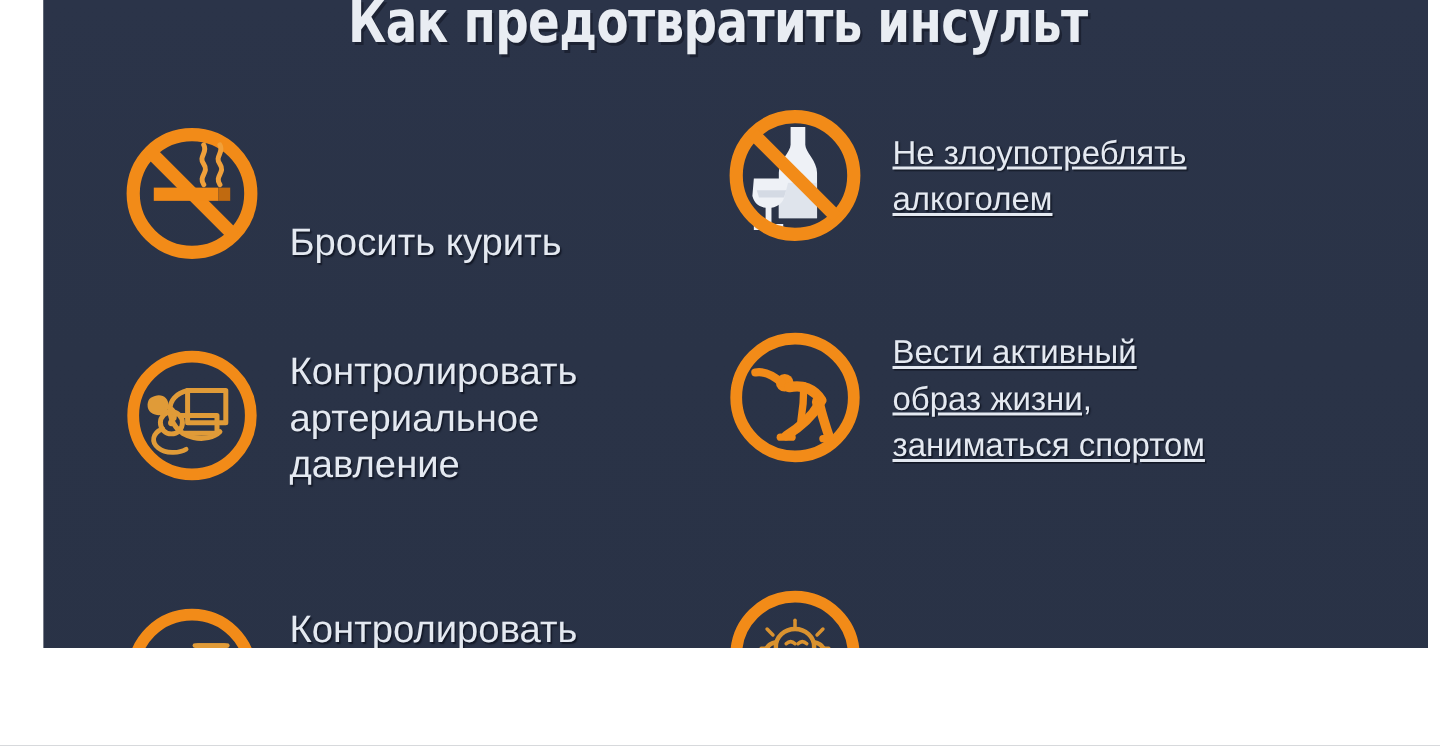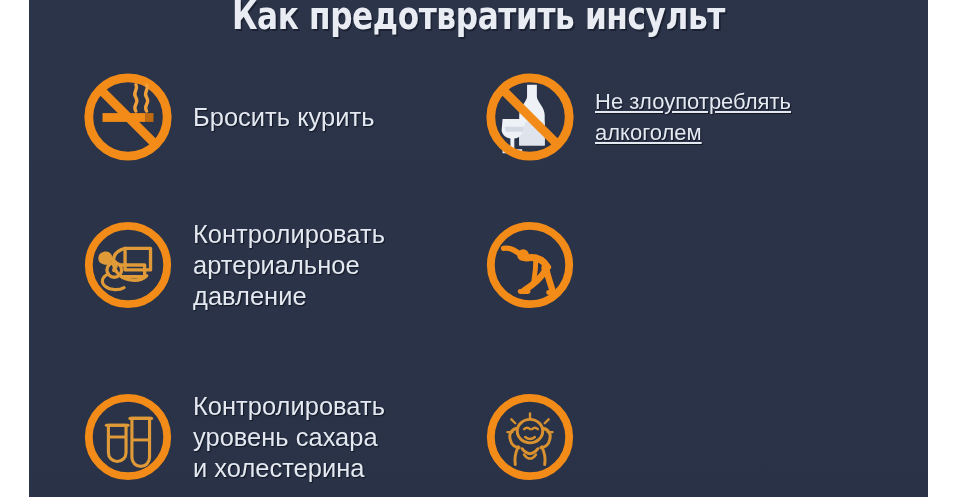--- a/index.html
+++ b/index.html
@@ -14,24 +14,25 @@
     background: #ffffff;
     overflow: hidden;
     font-family: "Liberation Sans", "DejaVu Sans", sans-serif;
   }
   
   #panel {
     position: absolute;
     left: 29px;
     top: 0;
     width: 899px;
-    height: 497px;
+    height: 432px;
     background: #2a3348;
     background: linear-gradient(180deg, #2b3449 0%, #2a3347 55%, #29324680 100%), #2a3347;
     overflow: hidden;
+    padding-left: 24px;
   }
 
   
   #title {
     position: absolute;
     left: 0;
     top: -6px;
     width: 899px;
     text-align: center;
     font-family: "DejaVu Sans", sans-serif;
@@ -53,21 +54,21 @@
     top: 46px;
     width: 899px;
     height: 451px;
   }
   .tip {
     position: absolute;
     display: flex;
     align-items: center;
     gap: 16px;
   }
-  .tip.col-left  { left: 50px;  width: 400px; }
+  .tip.col-left  { left: 50px;  width: 400px; align-items: flex-end; }
   .tip.col-right { left: 452px; width: 430px; }
   .tip.row-1 { top: 10px;  height: 122px; }
   .tip.row-2 { top: 158px; height: 122px; }
   .tip.row-3 { top: 330px; height: 122px; }
 
   .icon-wrap {
     flex: 0 0 auto;
     width: 98px;
     height: 98px;
     position: relative;
@@ -168,20 +169,23 @@
 
             <circle cx="66" cy="53" r="4.5" fill="#f28b18"></circle>
 
             <path d="M66 55 C61 64, 52 71, 44 76" fill="none" stroke="#f28b18" stroke-width="6.5" stroke-linecap="round"></path>
             <path d="M67 56 C69 64, 71 70, 73 76" fill="none" stroke="#f28b18" stroke-width="6.5" stroke-linecap="round"></path>
 
             <path d="M40 77 h8" stroke="#f28b18" stroke-width="5" stroke-linecap="round"></path>
             <path d="M69 78 h8" stroke="#f28b18" stroke-width="5" stroke-linecap="round"></path>
           </svg>
         </span>
+        <span class="tip-label">Вести активный
+образ жизни,
+заниматься спортом</span>
       </div>
 
       <div class="tip col-left row-3">
         <span class="icon-wrap">
           <svg viewBox="0 0 100 100" xmlns="http://www.w3.org/2000/svg">
             <circle cx="50" cy="50" r="40" fill="none" stroke="#f28b18" stroke-width="8"></circle>
 
             <path d="M30 38 h18 v28 a9 9 0 0 1 -18 0 z" fill="none" stroke="#e09b38" stroke-width="3.2" stroke-linejoin="round"></path>
             <line x1="28" y1="38" x2="50" y2="38" stroke="#e09b38" stroke-width="3.2" stroke-linecap="round"></line>
             <line x1="30" y1="50" x2="48" y2="50" stroke="#e09b38" stroke-width="3"></line>

